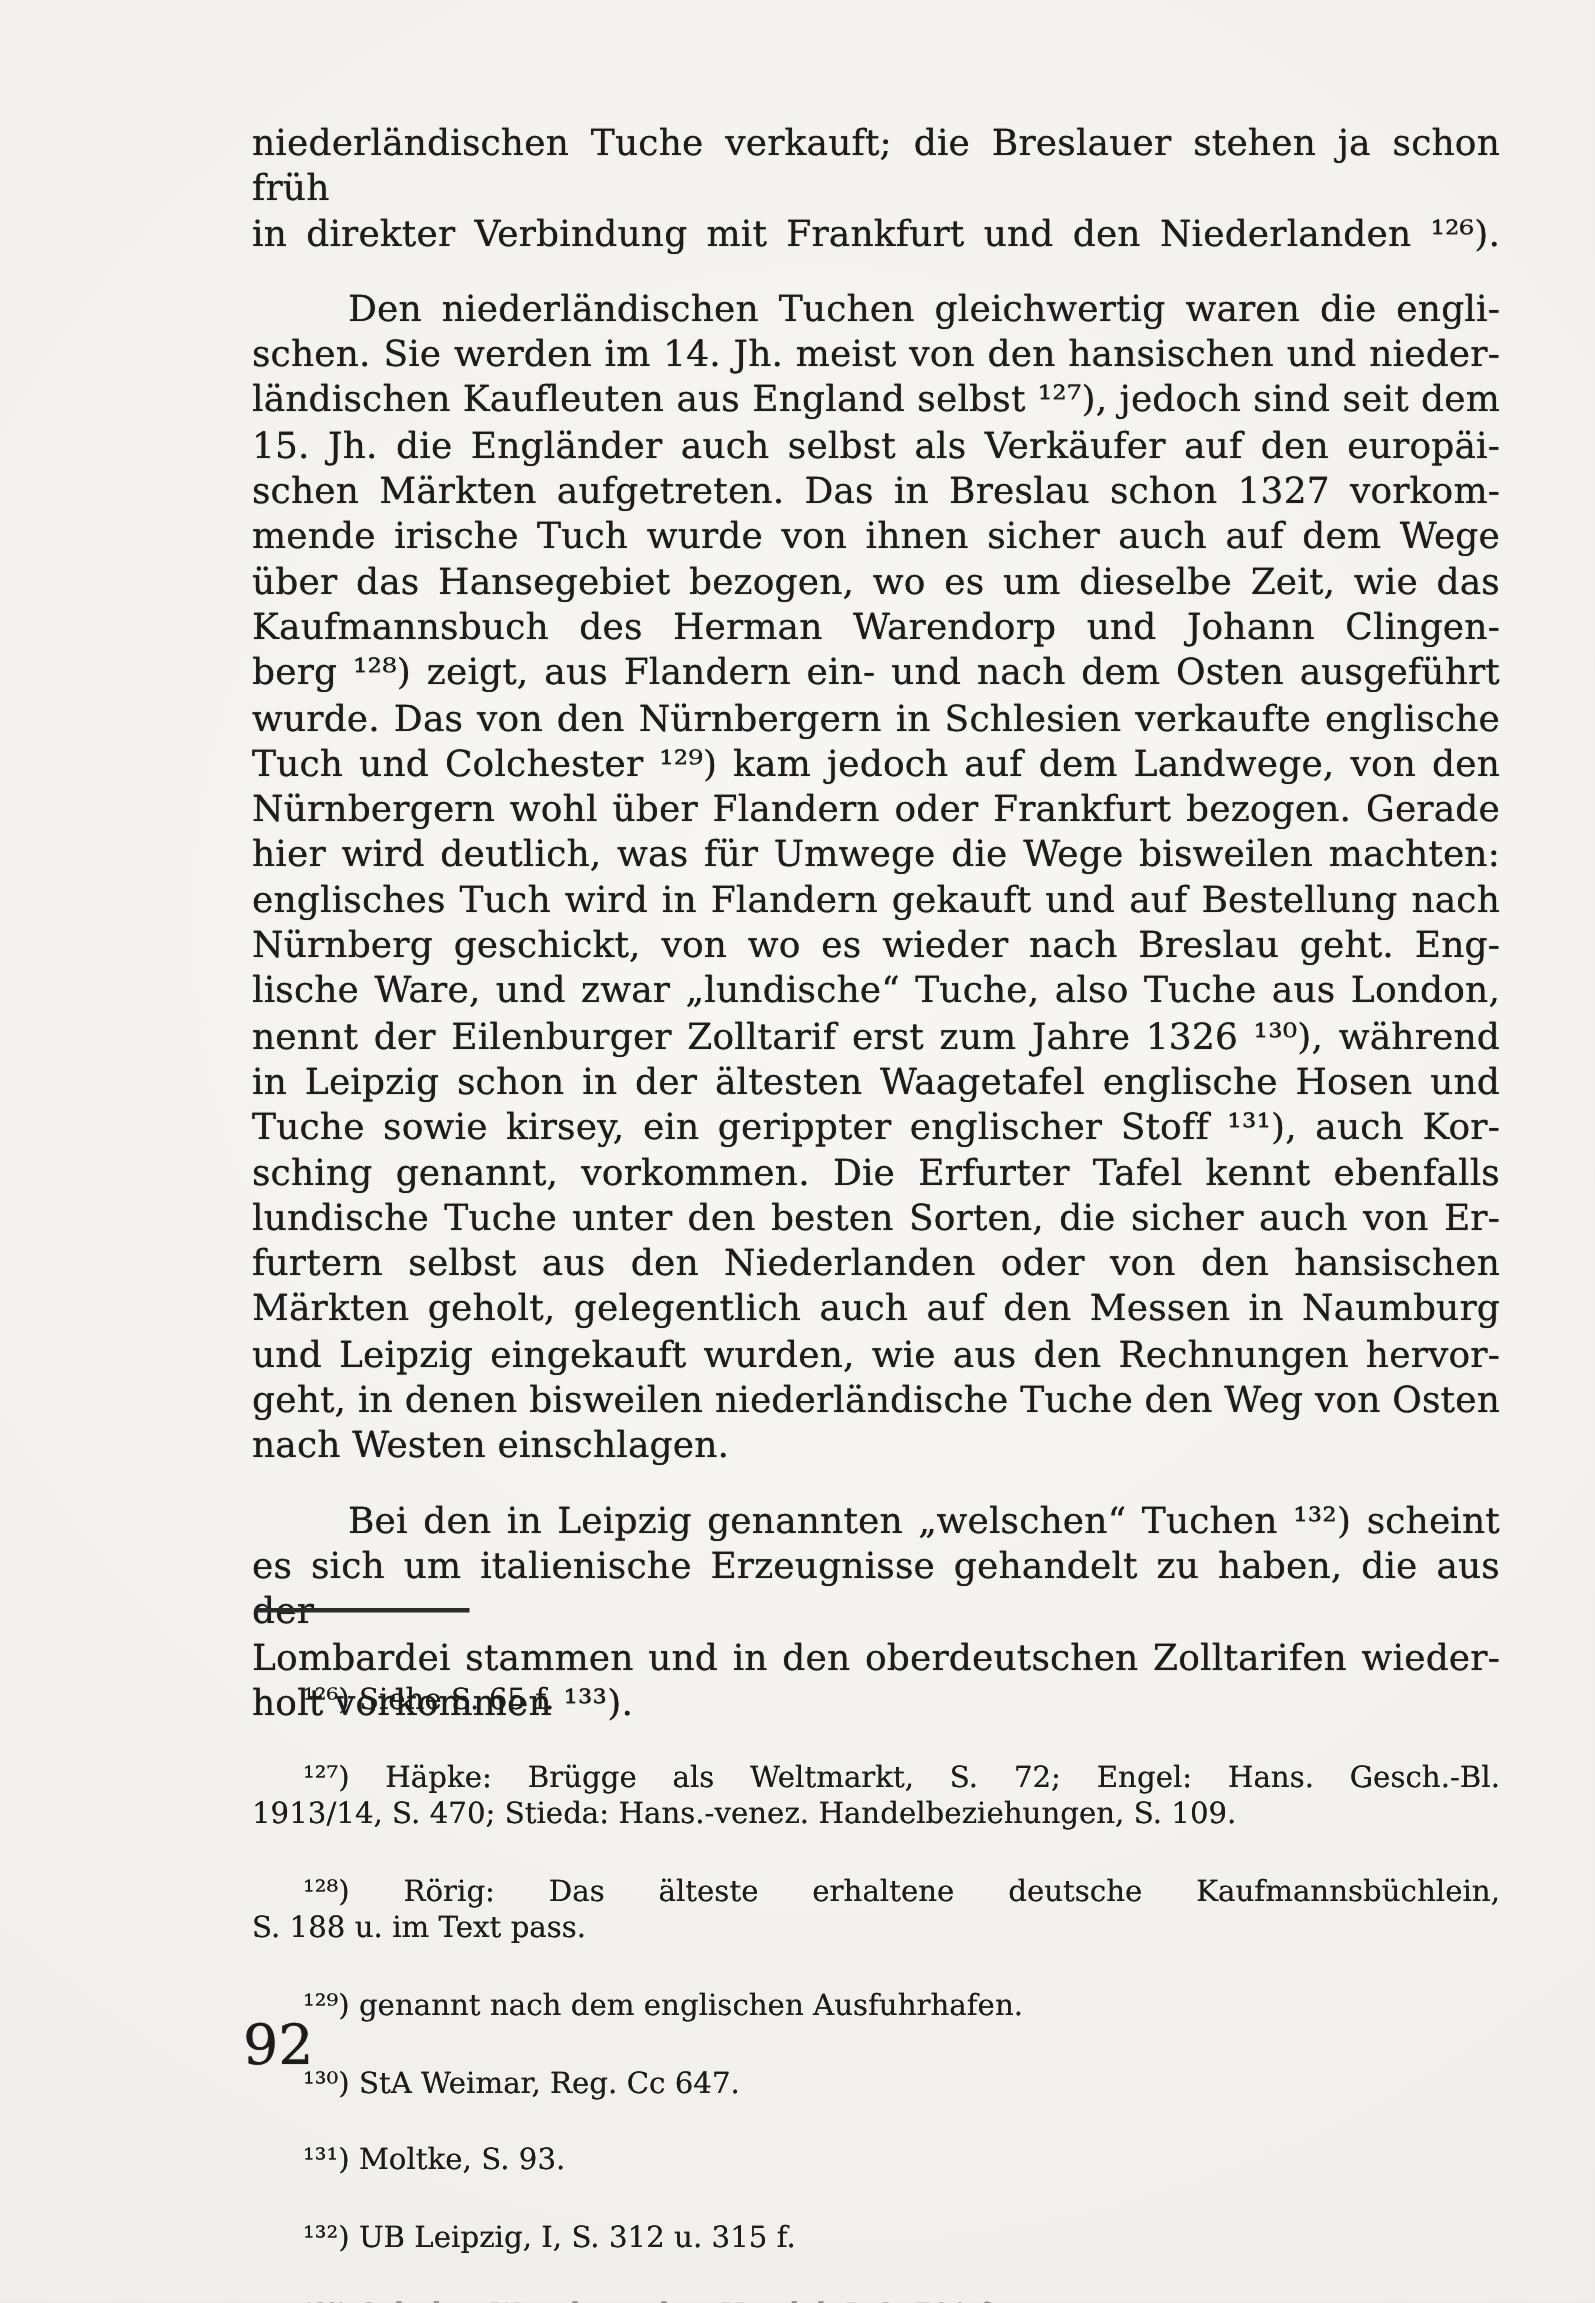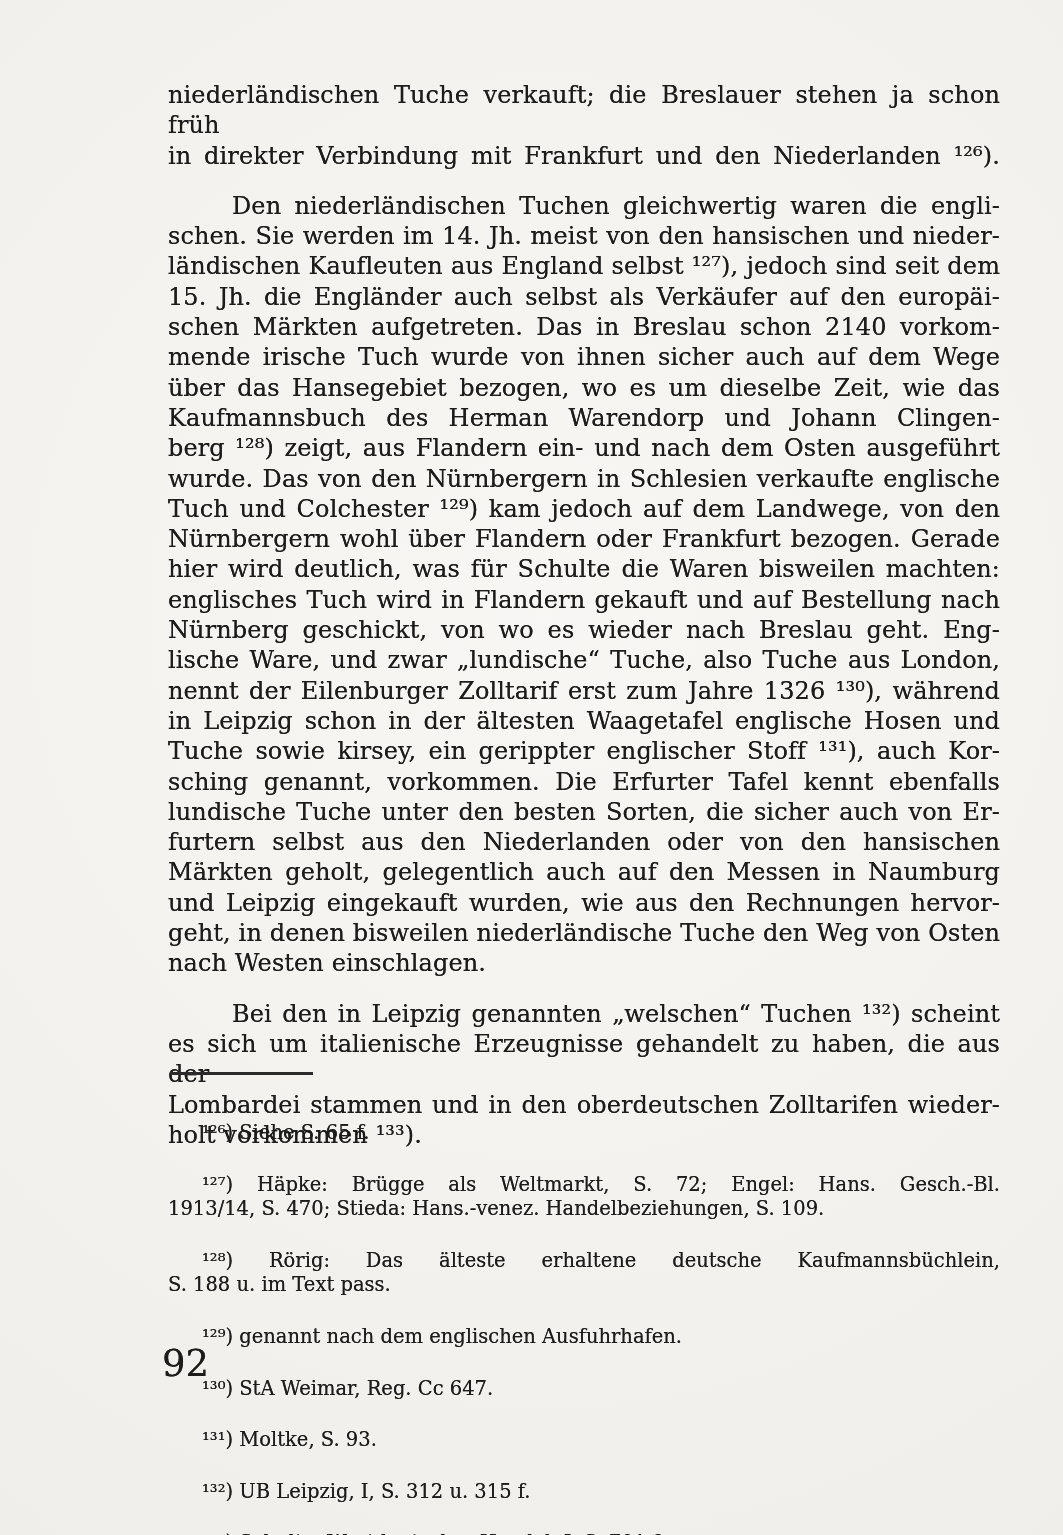--- a/index.html
+++ b/index.html
@@ -78,29 +78,29 @@
     <div class="para">
       <div class="ln">niederländischen Tuche verkauft; die Breslauer stehen ja schon früh</div>
       <div class="ln">in direkter Verbindung mit Frankfurt und den Niederlanden ¹²⁶).</div>
     </div>
 
     <div class="para">
       <div class="ln ind">Den niederländischen Tuchen gleichwertig waren die engli-</div>
       <div class="ln">schen. Sie werden im 14. Jh. meist von den hansischen und nieder-</div>
       <div class="ln">ländischen Kaufleuten aus England selbst ¹²⁷), jedoch sind seit dem</div>
       <div class="ln">15. Jh. die Engländer auch selbst als Verkäufer auf den europäi-</div>
-      <div class="ln">schen Märkten aufgetreten. Das in Breslau schon 2140 vorkom-</div>
+      <div class="ln">schen Märkten aufgetreten. Das in Breslau schon 1327 vorkom-</div>
       <div class="ln">mende irische Tuch wurde von ihnen sicher auch auf dem Wege</div>
       <div class="ln">über das Hansegebiet bezogen, wo es um dieselbe Zeit, wie das</div>
       <div class="ln">Kaufmannsbuch des Herman Warendorp und Johann Clingen-</div>
       <div class="ln">berg ¹²⁸) zeigt, aus Flandern ein- und nach dem Osten ausgeführt</div>
       <div class="ln">wurde. Das von den Nürnbergern in Schlesien verkaufte englische</div>
       <div class="ln">Tuch und Colchester ¹²⁹) kam jedoch auf dem Landwege, von den</div>
       <div class="ln">Nürnbergern wohl über Flandern oder Frankfurt bezogen. Gerade</div>
-      <div class="ln">hier wird deutlich, was für Schulte die Waren bisweilen machten:</div>
+      <div class="ln">hier wird deutlich, was für Umwege die Wege bisweilen machten:</div>
       <div class="ln">englisches Tuch wird in Flandern gekauft und auf Bestellung nach</div>
       <div class="ln">Nürnberg geschickt, von wo es wieder nach Breslau geht. Eng-</div>
       <div class="ln">lische Ware, und zwar „lundische“ Tuche, also Tuche aus London,</div>
       <div class="ln">nennt der Eilenburger Zolltarif erst zum Jahre 1326 ¹³⁰), während</div>
       <div class="ln">in Leipzig schon in der ältesten Waagetafel englische Hosen und</div>
       <div class="ln">Tuche sowie kirsey, ein gerippter englischer Stoff ¹³¹), auch Kor-</div>
       <div class="ln">sching genannt, vorkommen. Die Erfurter Tafel kennt ebenfalls</div>
       <div class="ln">lundische Tuche unter den besten Sorten, die sicher auch von Er-</div>
       <div class="ln">furtern selbst aus den Niederlanden oder von den hansischen</div>
       <div class="ln">Märkten geholt, gelegentlich auch auf den Messen in Naumburg</div>

